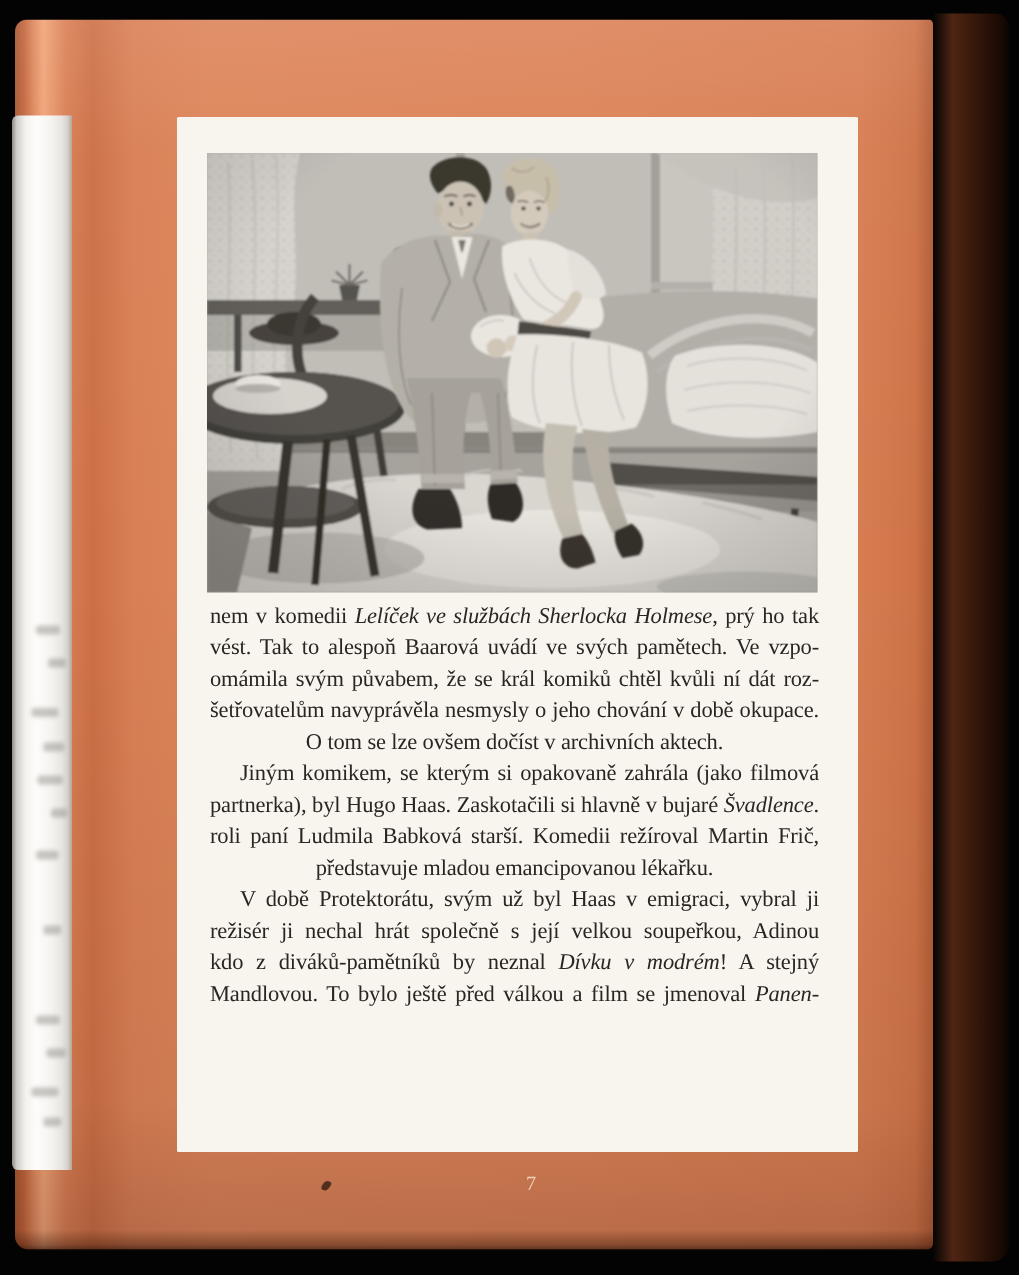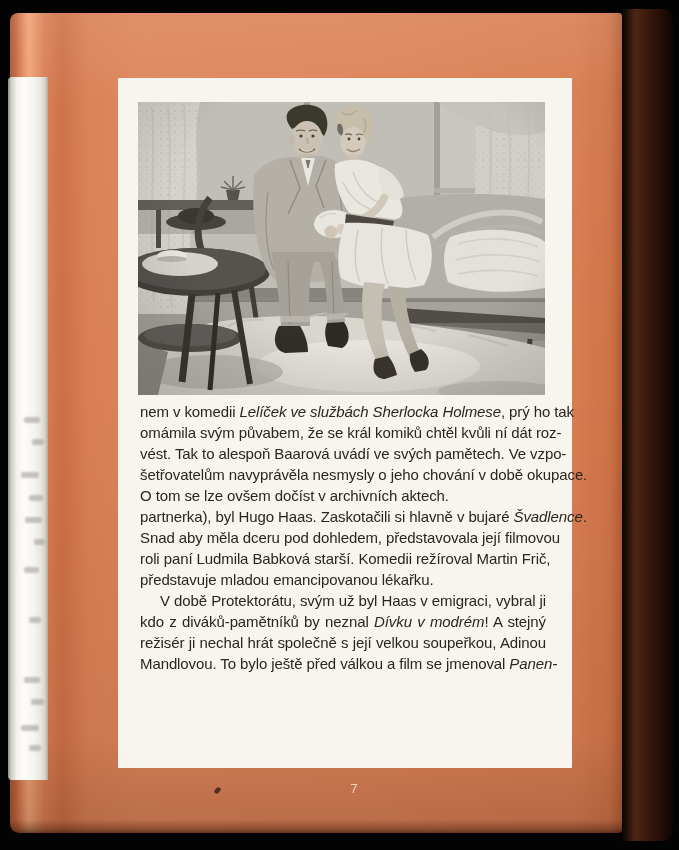--- a/index.html
+++ b/index.html
@@ -1,19 +1,19 @@
 <!DOCTYPE html>
 <html><head>
 <meta charset="utf-8">
 <style>
   html,body { margin:0; padding:0; background:#000; }
   .stage {
     position:relative; width:679px; height:850px; overflow:hidden;
     background:#030303;
-    font-family:Liberation Sans, sans-serif;
+    font-family:Liberation Serif, serif;
   }
   
   .orange-page {
     position:absolute; left:10px; top:13px; width:612px; height:820px;
     border-radius:8px 3px 4px 9px;
     background:
       linear-gradient(180deg, rgba(255,255,255,.10) 0, rgba(255,255,255,.03) 90px, rgba(0,0,0,0) 45%, rgba(0,0,0,.06) 88%, rgba(20,5,0,.18) 100%),
       linear-gradient(90deg, #a85531 0px, #c2653c 6px, #e08a5e 13px, #f0a377 19px, #d97e53 34px, #cc6f46 52px, #d97f55 78px, #dd8459 130px, #dc8257 60%, #d87d52 92%, #ce7348 98%, #b25d36 100%);
   }
   .orange-page::after { 
@@ -51,21 +51,21 @@
   .text-block {
     position:absolute; left:140px; top:401px; width:406px;
     font-size:15px; line-height:21px; color:#2a2520;
     letter-spacing:-0.1px;
   }
   .tline {
     white-space:nowrap;
     text-align:justify; text-align-last:justify;
     height:21px; overflow:visible;
   }
-  .tline.noj { text-align:left; text-align-last:auto; }
+  .tline.noj { text-align:center; text-align-last:auto; }
   .tline.ind { text-indent:20px; }
   .tline i { font-style:italic; }
   .page-number {
     position:absolute; left:127px; top:781px; width:454px;
     text-align:center; font-size:13.5px; color:#f1d0bd;
   }
   .ink-speck {
     position:absolute; left:215px; top:787px; width:5px; height:7px;
     background:#3c2316; border-radius:60% 20% 60% 30%;
     transform:rotate(28deg); opacity:.85;
@@ -237,31 +237,31 @@
         <path d="M237,257 C233,268 237,277 247,277 L259,273 C257,264 253,257 250,254 Z" fill="#3a362f"></path>
         <path d="M272,252 L283,247 C291,253 293,262 288,268 L277,270 C273,264 271,258 272,252 Z" fill="#34302a"></path>
       </g>
 
       <rect x="0" y="0" width="407" height="293" fill="url(#vig)"></rect>
     </svg>
   </div>
 
   <div class="text-block">
       <div class="tline"><span>nem v komedii </span><i>Lelíček ve službách Sherlocka Holmese</i><span>, prý ho tak</span></div>
+      <div class="tline"><span>vést. Tak to alespoň Baarová uvádí ve svých pamětech. Ve vzpo-</span></div>
       <div class="tline"><span>omámila svým půvabem, že se král komiků chtěl kvůli ní dát roz-</span></div>
-      <div class="tline"><span>vést. Tak to alespoň Baarová uvádí ve svých pamětech. Ve vzpo-</span></div>
       <div class="tline"><span>šetřovatelům navyprávěla nesmysly o jeho chování v době okupace.</span></div>
       <div class="tline noj"><span>O tom se lze ovšem dočíst v archivních aktech.</span></div>
+      <div class="tline ind"><span>Jiným komikem, se kterým si opakovaně zahrála (jako filmová</span></div>
       <div class="tline"><span>partnerka), byl Hugo Haas. Zaskotačili si hlavně v bujaré </span><i>Švadlence</i><span>.</span></div>
-      <div class="tline"><span>Snad aby měla dceru pod dohledem, představovala její filmovou</span></div>
       <div class="tline"><span>roli paní Ludmila Babková starší. Komedii režíroval Martin Frič,</span></div>
       <div class="tline noj"><span>představuje mladou emancipovanou lékařku.</span></div>
       <div class="tline ind"><span>V době Protektorátu, svým už byl Haas v emigraci, vybral ji</span></div>
+      <div class="tline"><span>režisér ji nechal hrát společně s její velkou soupeřkou, Adinou</span></div>
       <div class="tline"><span>kdo z diváků-pamětníků by neznal </span><i>Dívku v modrém</i><span>! A stejný</span></div>
-      <div class="tline"><span>režisér ji nechal hrát společně s její velkou soupeřkou, Adinou</span></div>
       <div class="tline"><span>Mandlovou. To bylo ještě před válkou a film se jmenoval </span><i>Panen-</i></div>
     </div>
 
   <div class="page-number">7</div>
 
   <div class="ink-speck"></div>
 
 </div>
 
 </body></html>

